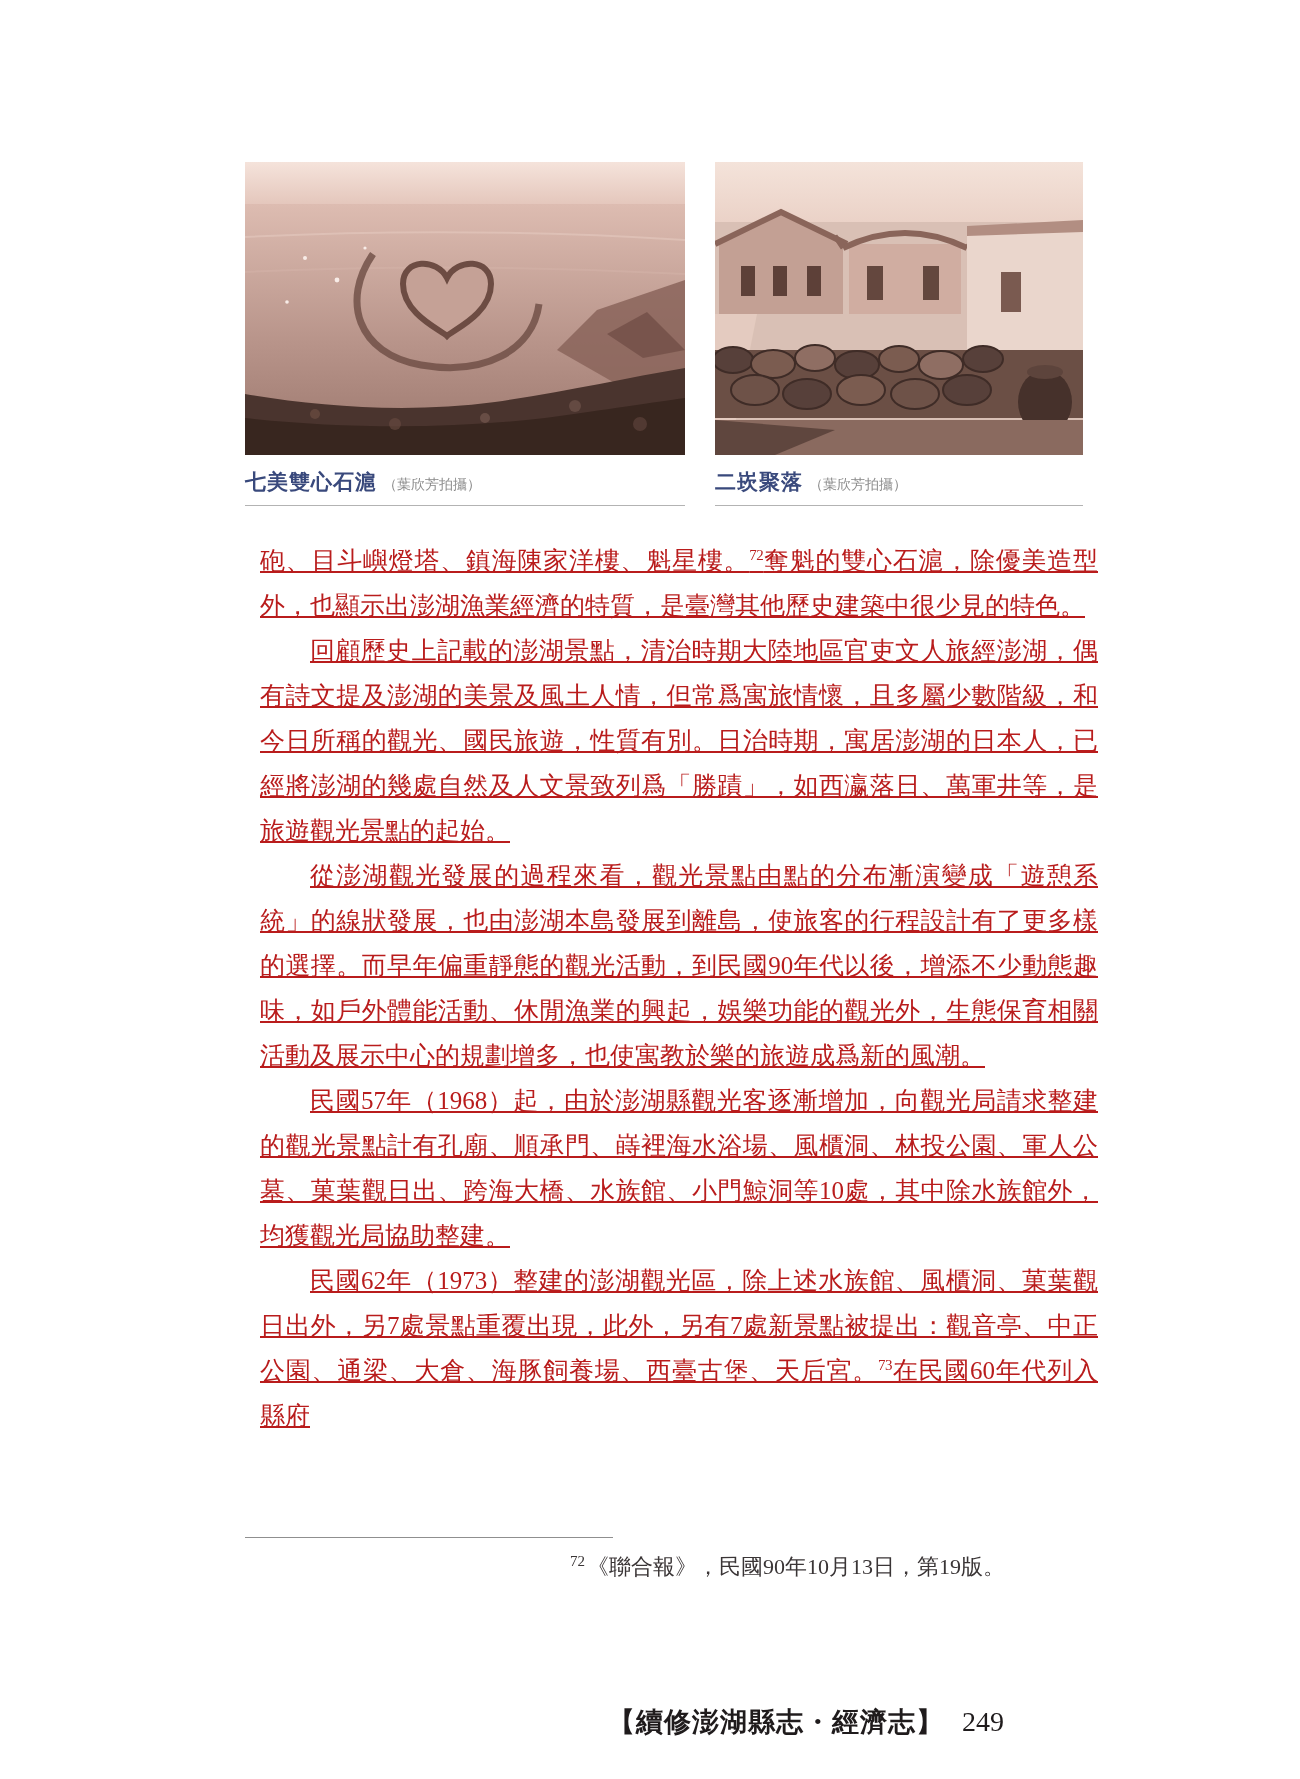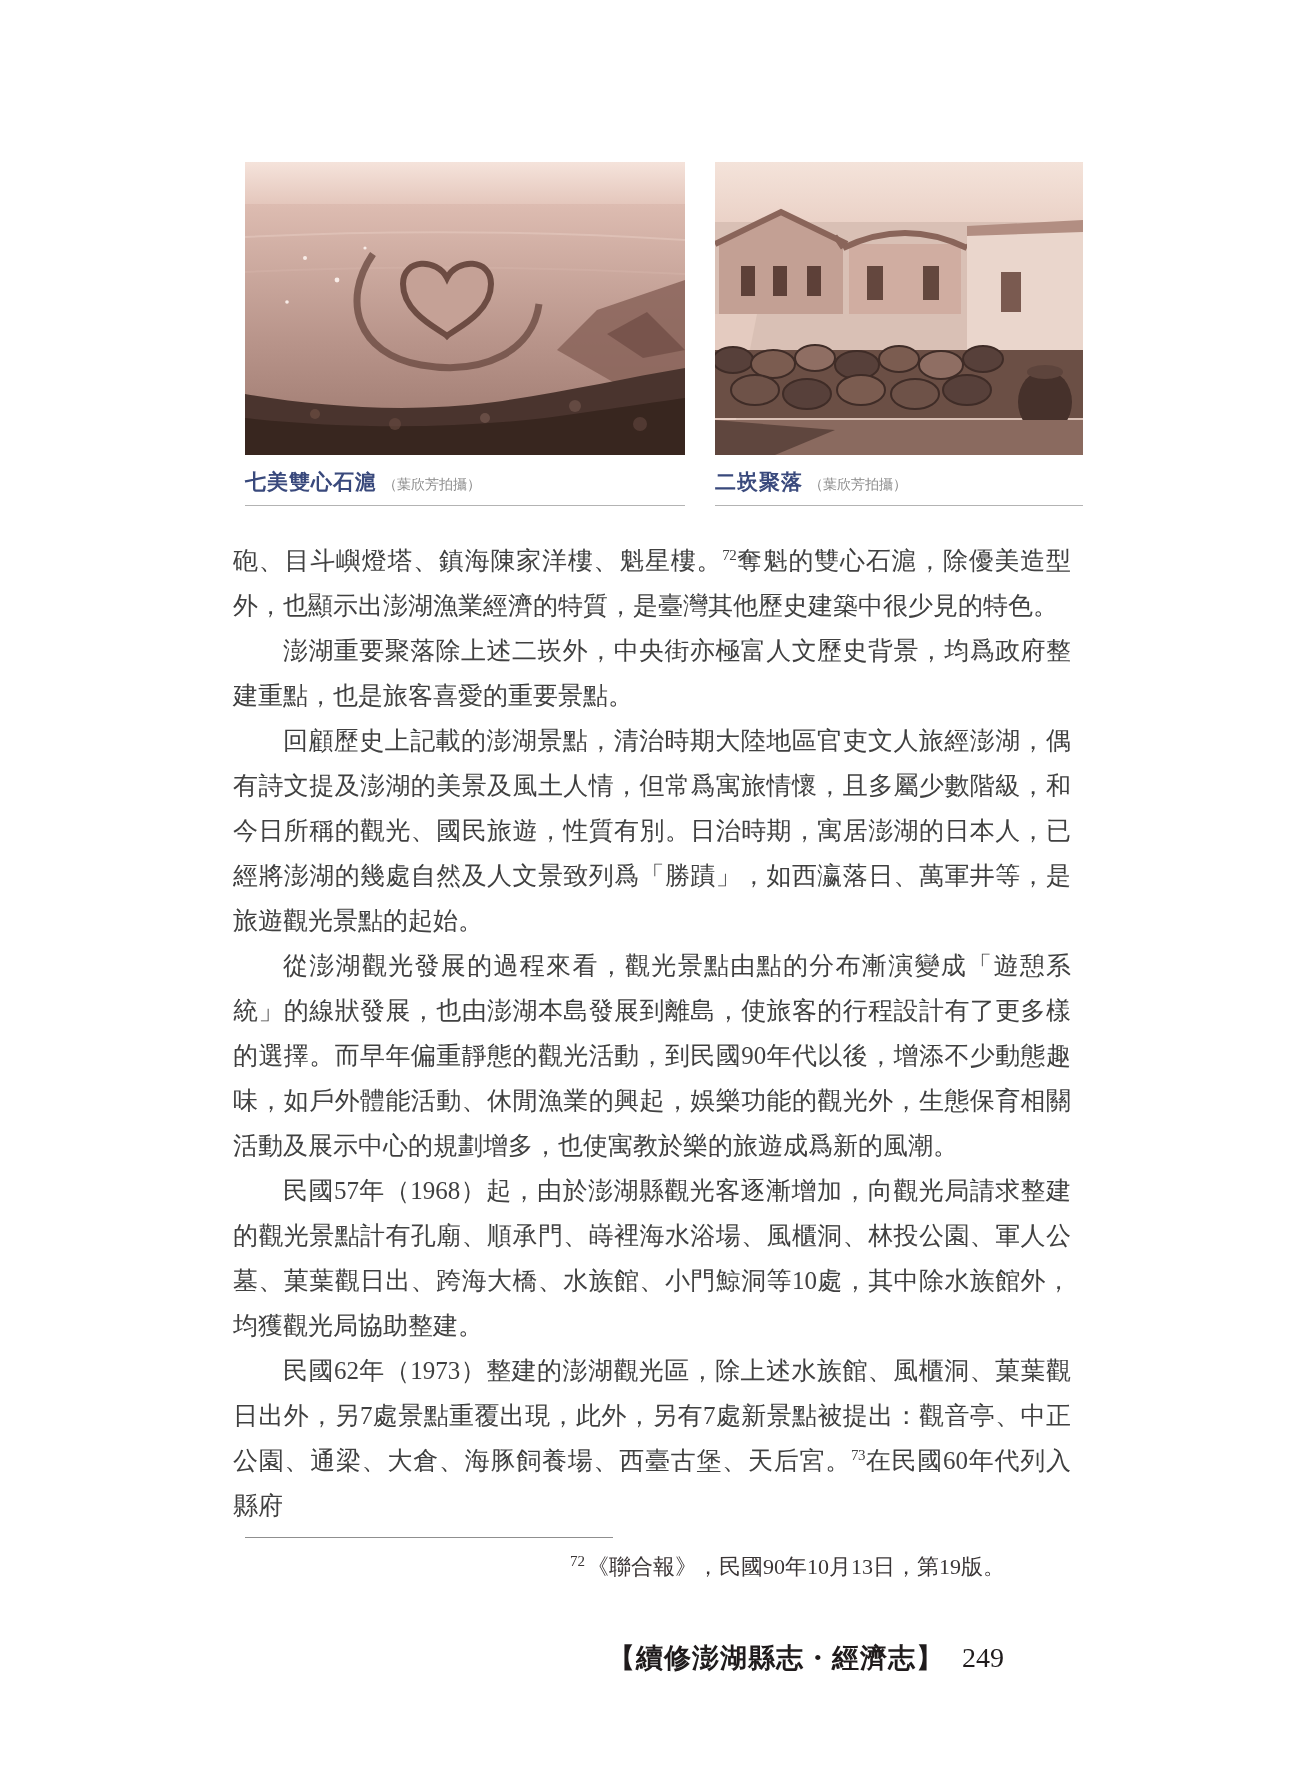--- a/index.html
+++ b/index.html
@@ -14,33 +14,33 @@
   .figure.right{width:368px;}
   .photo{width:100%;height:293px;display:block;background:#e9d2c8;}
   .photo svg{width:100%;height:100%;display:block;}
   .caption{margin-top:13px;height:30px;display:flex;align-items:baseline;
            font-family:"Liberation Sans","DejaVu Sans",sans-serif;}
   .caption-title{font-size:21px;font-weight:bold;color:#39497c;letter-spacing:1px;}
   .caption-credit{font-size:14px;color:#8a8a8a;margin-left:6px;}
   .caption-rule{margin-top:7px;border-bottom:1px solid #b3b3b3;height:0;}
   
   .body-text{
-    position:absolute;left:233px;top:538px;width:838px;
-    font-size:25px;line-height:45px;text-align:justify;color:#404040;
+    position:absolute;left:260px;top:538px;width:838px;
+    font-size:25px;line-height:45px;text-align:justify;color:#b91c1c;text-decoration:underline;
   }
   .body-text p{margin:0;}
   .body-text p.indent{text-indent:2em;}
   .body-text sup{font-size:15px;vertical-align:super;line-height:0;letter-spacing:-0.5px;}
   
   .footnote-divider{position:absolute;left:245px;top:1537px;width:368px;border-top:1px solid #8f8f8f;}
   .footnotes{position:absolute;left:245px;top:1548px;width:760px;font-size:22px;line-height:38px;color:#3a3536;text-align:right;}
   .footnote{display:block;}
   .footnote sup{font-size:15px;vertical-align:super;line-height:0;margin-right:2px;}
   
-  .footer{position:absolute;right:220px;top:1640px;display:flex;align-items:baseline;gap:18px;color:#1f1b1c;}
+  .footer{position:absolute;right:220px;top:1704px;display:flex;align-items:baseline;gap:18px;color:#1f1b1c;}
   .book-title{font-size:27px;font-weight:bold;letter-spacing:1px;}
   .page-number{font-size:28px;}
 </style>
 </head>
 <body>
 
 <div class="page">
 
   <div class="figures">
 
@@ -147,21 +147,20 @@
       <div class="caption">
         <span class="caption-title">二崁聚落</span>
         <span class="caption-credit">（葉欣芳拍攝）</span>
       </div>
       <div class="caption-rule"></div>
     </div>
   </div>
 
   <div class="body-text">
     <p>砲、目斗嶼燈塔、鎮海陳家洋樓、魁星樓。<sup>72</sup>奪魁的雙心石滬，除優美造型外，也顯示出澎湖漁業經濟的特質，是臺灣其他歷史建築中很少見的特色。</p>
-    <p class="indent">澎湖重要聚落除上述二崁外，中央街亦極富人文歷史背景，均爲政府整建重點，也是旅客喜愛的重要景點。</p>
     <p class="indent">回顧歷史上記載的澎湖景點，清治時期大陸地區官吏文人旅經澎湖，偶有詩文提及澎湖的美景及風土人情，但常爲寓旅情懷，且多屬少數階級，和今日所稱的觀光、國民旅遊，性質有別。日治時期，寓居澎湖的日本人，已經將澎湖的幾處自然及人文景致列爲「勝蹟」，如西瀛落日、萬軍井等，是旅遊觀光景點的起始。</p>
     <p class="indent">從澎湖觀光發展的過程來看，觀光景點由點的分布漸演變成「遊憩系統」的線狀發展，也由澎湖本島發展到離島，使旅客的行程設計有了更多樣的選擇。而早年偏重靜態的觀光活動，到民國90年代以後，增添不少動態趣味，如戶外體能活動、休閒漁業的興起，娛樂功能的觀光外，生態保育相關活動及展示中心的規劃增多，也使寓教於樂的旅遊成爲新的風潮。</p>
     <p class="indent">民國57年（1968）起，由於澎湖縣觀光客逐漸增加，向觀光局請求整建的觀光景點計有孔廟、順承門、嵵裡海水浴場、風櫃洞、林投公園、軍人公墓、菓葉觀日出、跨海大橋、水族館、小門鯨洞等10處，其中除水族館外，均獲觀光局協助整建。</p>
     <p class="indent">民國62年（1973）整建的澎湖觀光區，除上述水族館、風櫃洞、菓葉觀日出外，另7處景點重覆出現，此外，另有7處新景點被提出：觀音亭、中正公園、通梁、大倉、海豚飼養場、西臺古堡、天后宮。<sup>73</sup>在民國60年代列入縣府</p>
   </div>
 
   <div class="footnote-divider"></div>
   <div class="footnotes">
     <span class="footnote"><sup>72</sup><span>《聯合報》，民國90年10月13日，第19版。</span></span>
   </div>

